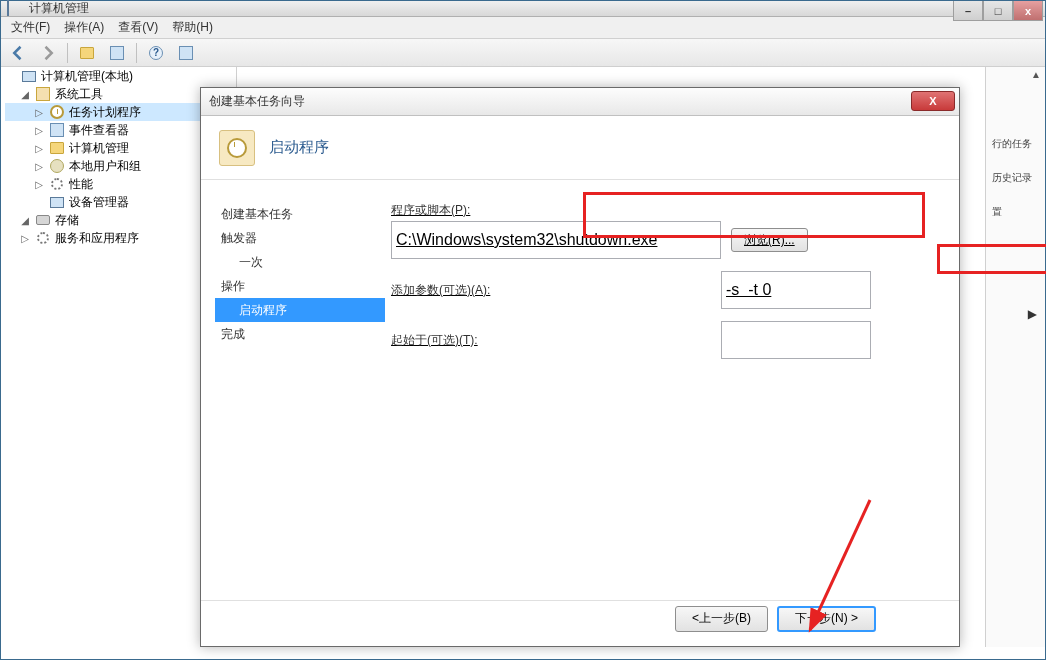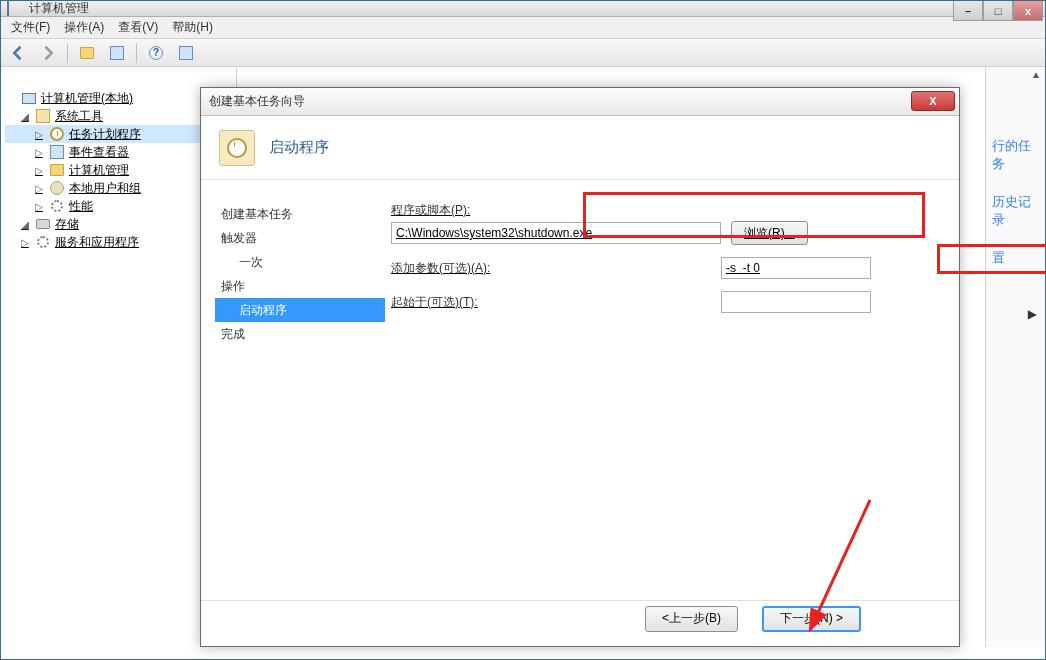--- a/index.html
+++ b/index.html
@@ -15,33 +15,33 @@
 .win-btn.close { background: linear-gradient(#e6a0a0,#c07070); color: #fff; }
 
 .menubar { height: 22px; background: #f0f0f0; display: flex; align-items: center; padding: 0 10px; gap: 14px; border-bottom: 1px solid #d0d0d0; }
 .menubar span { color: #333; cursor: default; }
 
 .toolbar { height: 28px; background: linear-gradient(#f7f7f7,#e7e7e7); display: flex; align-items: center; padding: 0 6px; gap: 8px; border-bottom: 1px solid #cfcfcf; }
 .tb-btn { width: 22px; height: 22px; display: flex; align-items: center; justify-content: center; border: 1px solid transparent; border-radius: 2px; }
 .tb-sep { width: 1px; height: 20px; background: #c0c0c0; }
 
 .content { display: flex; height: calc(100% - 78px); }
-.tree { width: 236px; border-right: 1px solid #d0d0d0; padding: 22px 4px; background: #fff; overflow: hidden; text-decoration: underline; }
+.tree { width: 236px; border-right: 1px solid #d0d0d0; padding: 0 4px; background: #fff; overflow: hidden; }
 .tree-node { display: flex; align-items: center; height: 18px; white-space: nowrap; }
 .tree-node .expander { width: 12px; text-align: center; color: #666; font-size: 10px; }
 .tree-node .ticon { width: 16px; height: 16px; margin: 0 4px; display: inline-flex; align-items: center; justify-content: center; }
 .tree-node .label { color: #000; }
 .tree-node.sel { background: #cde8ff; }
 .indent1 { padding-left: 14px; }
 .indent2 { padding-left: 28px; }
 
 .right-panel { flex: 1; position: relative; background: #fff; }
 .right-side { position: absolute; right: 0; top: 0; width: 60px; height: 100%; border-left: 1px solid #d0d0d0; background: #fafafa; padding: 10px 6px; }
 .right-side .scroll-up { position:absolute; top:2px; right:4px; font-size:10px; color:#555;}
-.right-side .item { color: #3b82f6; margin: 20px 0; font-size: 13px; }
+.right-side .item { color: #404040; margin: 20px 0; font-size: 10px; }
 .right-side .arrow { position: absolute; right: 8px; top: 240px; color: #333; }
 
 
 .wizard { position: absolute; left: 200px; top: 87px; width: 760px; height: 560px; background: #fff; border: 1px solid #6a6a6a; box-shadow: 0 0 12px rgba(0,0,0,.3); }
 .wizard-titlebar { height: 28px; background: linear-gradient(#fdfdfd,#e8e8e8); border-bottom: 1px solid #c0c0c0; display: flex; align-items: center; padding: 0 8px; position: relative; }
 .wizard-titlebar .title { color: #333; }
 .wizard-close { position: absolute; right: 4px; top: 3px; width: 44px; height: 20px; background: linear-gradient(#e07373,#c83a3a); border: 1px solid #8a2a2a; border-radius: 3px; color: #fff; display: flex; align-items: center; justify-content: center; font-weight: bold; font-size: 11px; }
 
 .wizard-header { height: 64px; border-bottom: 1px solid #e0e0e0; display: flex; align-items: center; padding: 0 18px; gap: 14px; }
 .wizard-header .hicon { width: 36px; height: 36px; background: #f7e9c2; border: 1px solid #d8c080; border-radius: 3px; display:flex; align-items:center; justify-content:center; }
@@ -49,31 +49,31 @@
 
 .wizard-body { display: flex; height: calc(100% - 28px - 64px - 46px); }
 .wizard-nav { width: 180px; padding: 22px 0 0 14px; }
 .wizard-nav .step { height: 24px; display: flex; align-items: center; color: #333; padding-left: 6px; }
 .wizard-nav .step.sub { padding-left: 24px; }
 .wizard-nav .step.active { background: #3399ff; color: #fff; width: 170px; }
 
 .wizard-form { flex: 1; padding: 22px 20px 0 10px; position: relative; text-decoration: underline; }
 .form-row { display: flex; align-items: center; margin-bottom: 12px; gap: 10px; }
 .form-label { width: 120px; color: #333; }
-.form-input { height: 22px; border: 1px solid #abadb3; padding: 0 4px; background: #fff; font-size: 12px; }
+.form-input { height: 38px; border: 1px solid #abadb3; padding: 0 4px; background: #fff; font-size: 16px; }
 .prog-input { width: 330px; }
 .arg-input  { width: 150px; }
 .start-input{ width: 150px; }
 .browse-btn { height: 24px; padding: 0 12px; background: linear-gradient(#f7f7f7,#e2e2e2); border: 1px solid #8e8e8e; border-radius: 3px; cursor: pointer; }
 
 .hl-red { position: absolute; border: 3px solid #e62222; pointer-events: none; }
 .hl1 { left: 202px; top: 12px; width: 342px; height: 46px; }
 .hl2 { left: 556px; top: 64px; width: 168px; height: 30px; }
 
-.wizard-footer { height: 36px; border-top: 1px solid #e0e0e0; display: flex; align-items: center; justify-content: flex-end; padding: 12px 14px; gap: 24px; position: relative; }
+.wizard-footer { height: 36px; border-top: 1px solid #e0e0e0; display: flex; align-items: center; justify-content: flex-end; padding: 12px 14px; gap: 9px; position: relative; }
 .ft-btn { height: 26px; padding: 0 16px; background: linear-gradient(#f7f7f7,#e2e2e2); border: 1px solid #8e8e8e; border-radius: 3px; cursor: pointer; font-size: 12px; }
 .ft-btn.primary { border: 2px solid #3399ff; }
 
 .red-arrow { position: absolute; pointer-events: none; }
 .ic-box { width:14px; height:14px; border:1px solid #6a8fb3; background:#cfe3f5; }
 .ic-help { width:14px; height:14px; border:1px solid #6a8fb3; border-radius:50%; background:#e6f0fa; display:flex;align-items:center;justify-content:center;color:#2a5a8e;font-weight:bold;font-size:10px;}
 .ic-folder { width:14px; height:12px; background:#f5d67b; border:1px solid #c9a63c; border-radius:1px; }
 .ic-clock { width:14px; height:14px; border:2px solid #b89a3a; border-radius:50%; background:#fff; position:relative;}
 .ic-clock::after{content:"";position:absolute;left:5px;top:2px;width:1px;height:5px;background:#b89a3a;}
 .ic-monitor { width:14px; height:11px; border:1px solid #5a7a9a; background:#cfe3f5; }
@@ -174,20 +174,27 @@
           </span>
           <span class="label">本地用户和组</span>
         </div>
       <div class="tree-node indent2">
           <span class="expander">▷</span>
           <span class="ticon">
             <span class="ic-gear"></span>
           </span>
           <span class="label">性能</span>
         </div>
+      <div class="tree-node indent2">
+          <span class="expander"></span>
+          <span class="ticon">
+            <span class="ic-monitor"></span>
+          </span>
+          <span class="label">设备管理器</span>
+        </div>
       <div class="tree-node indent1">
           <span class="expander">◢</span>
           <span class="ticon">
             <span class="ic-disk"></span>
           </span>
           <span class="label">存储</span>
         </div>
       <div class="tree-node indent1">
           <span class="expander">▷</span>
           <span class="ticon">

